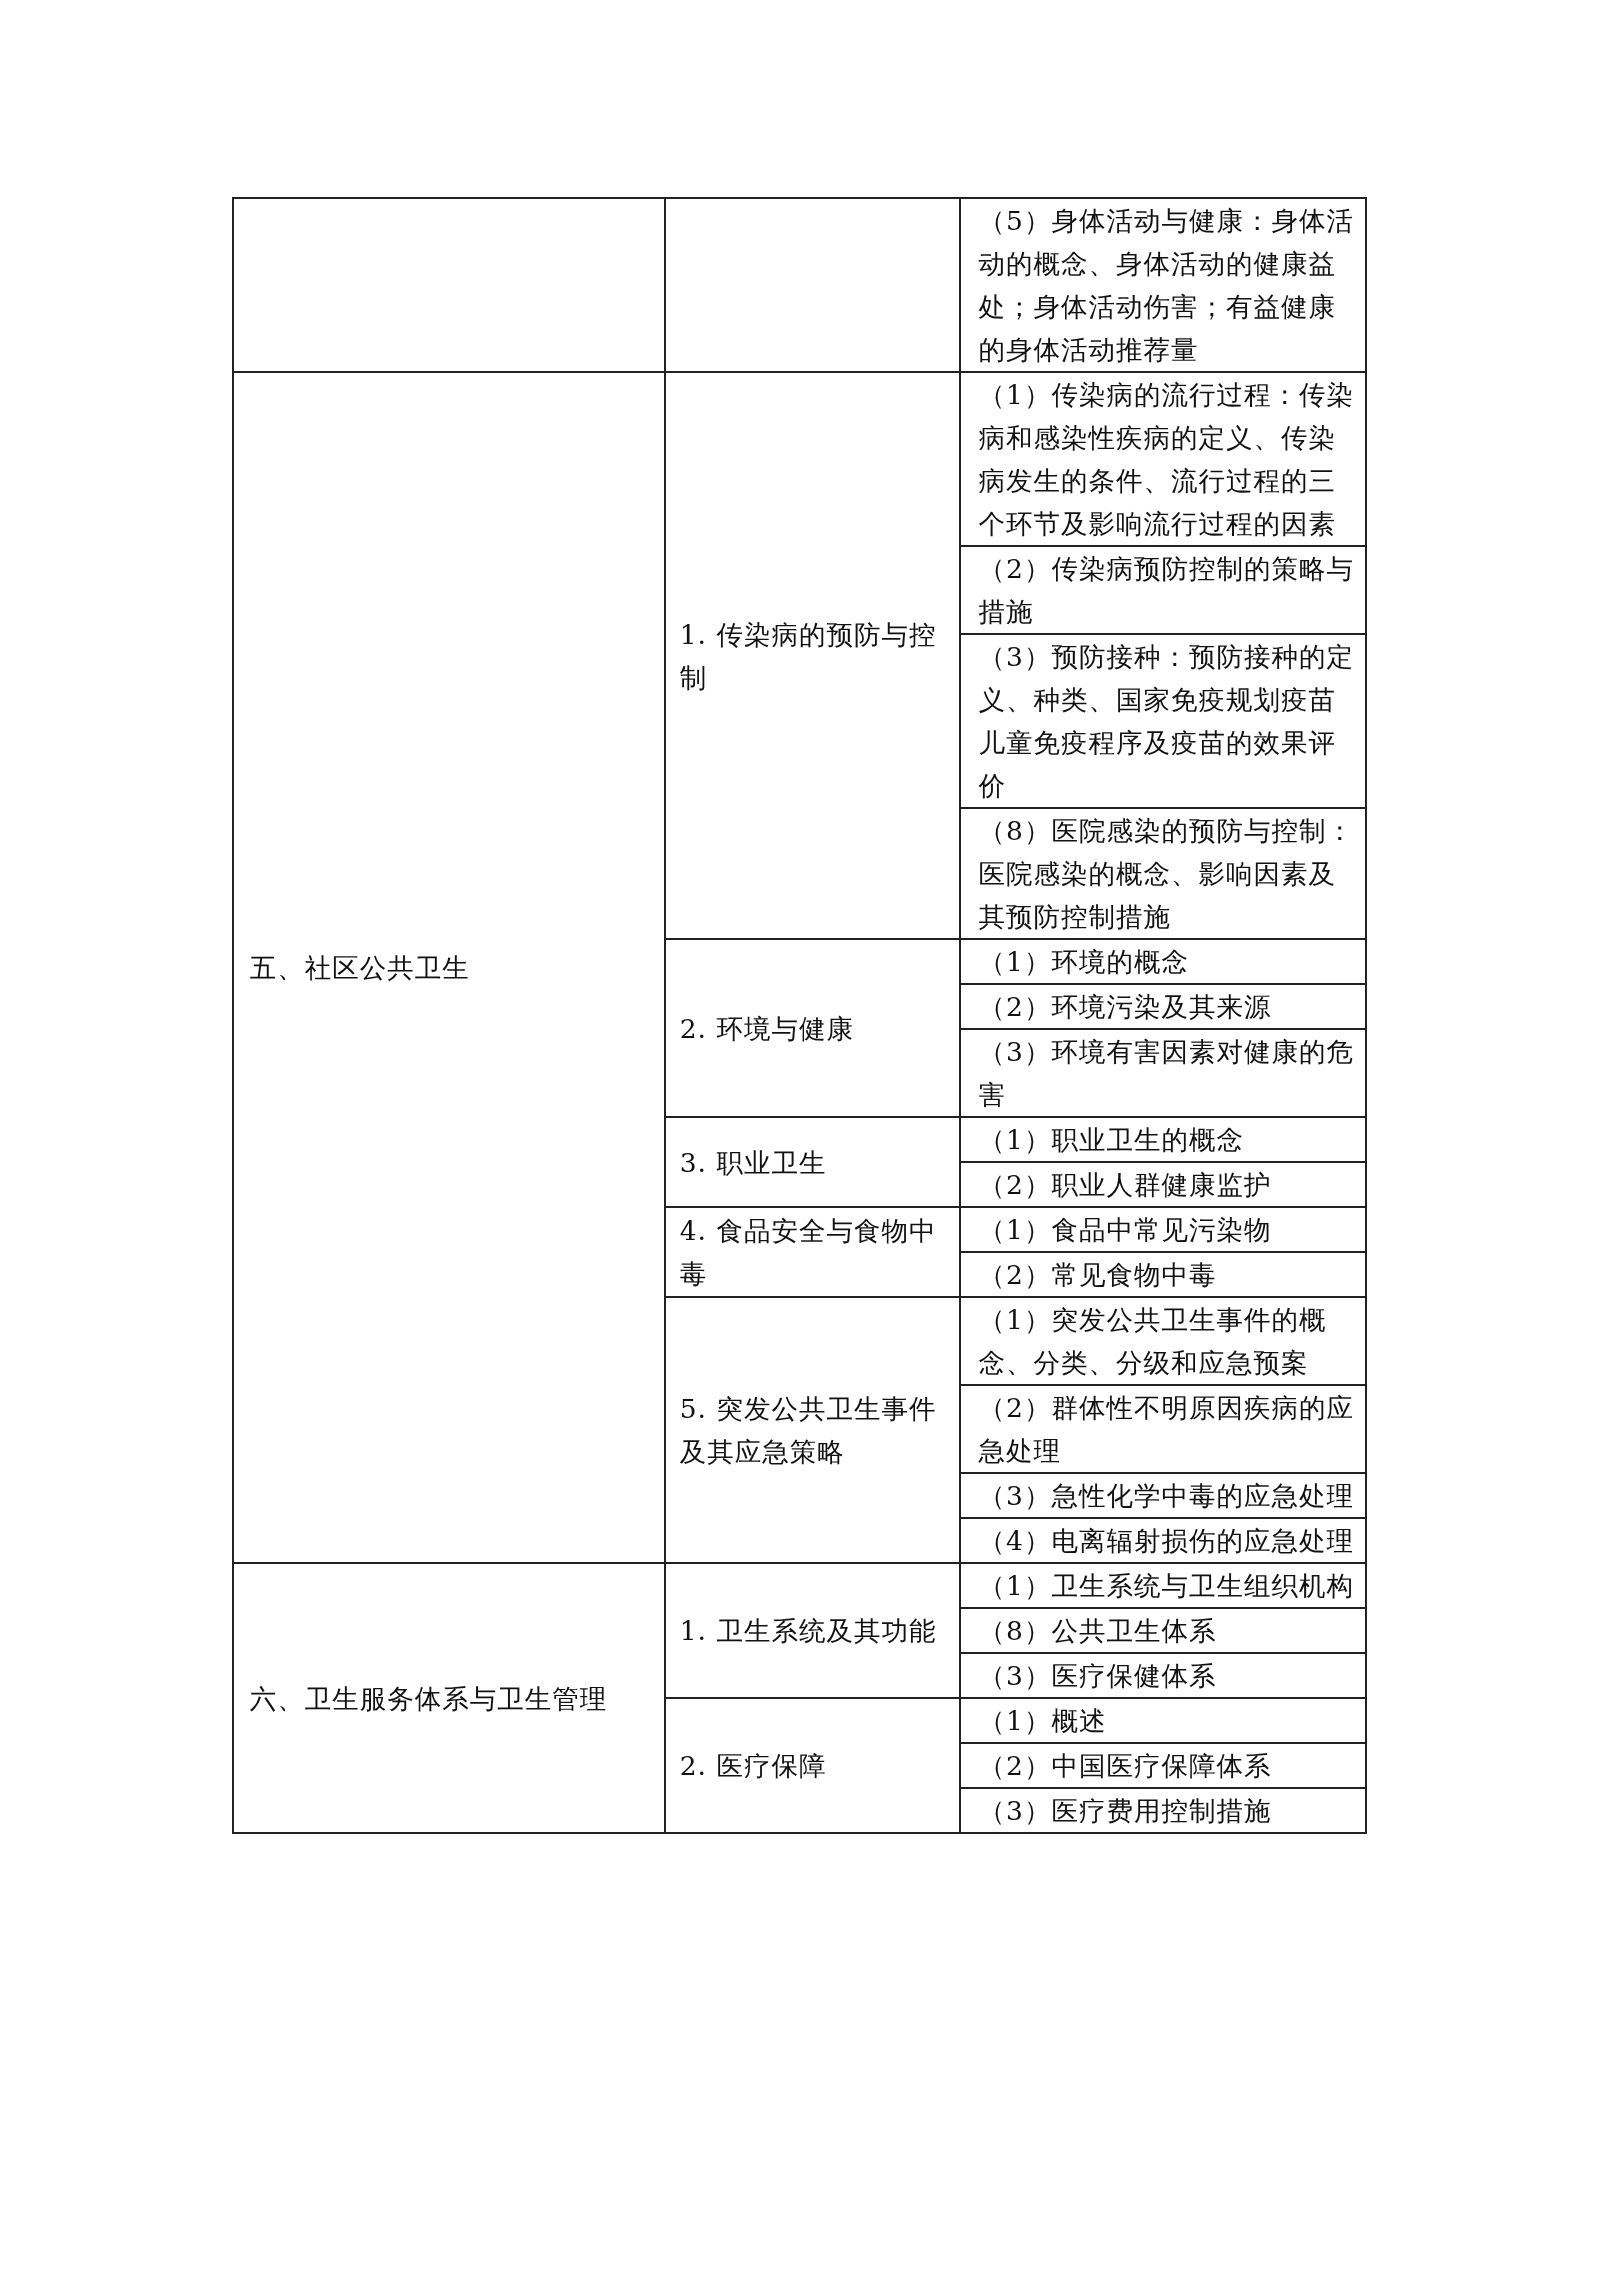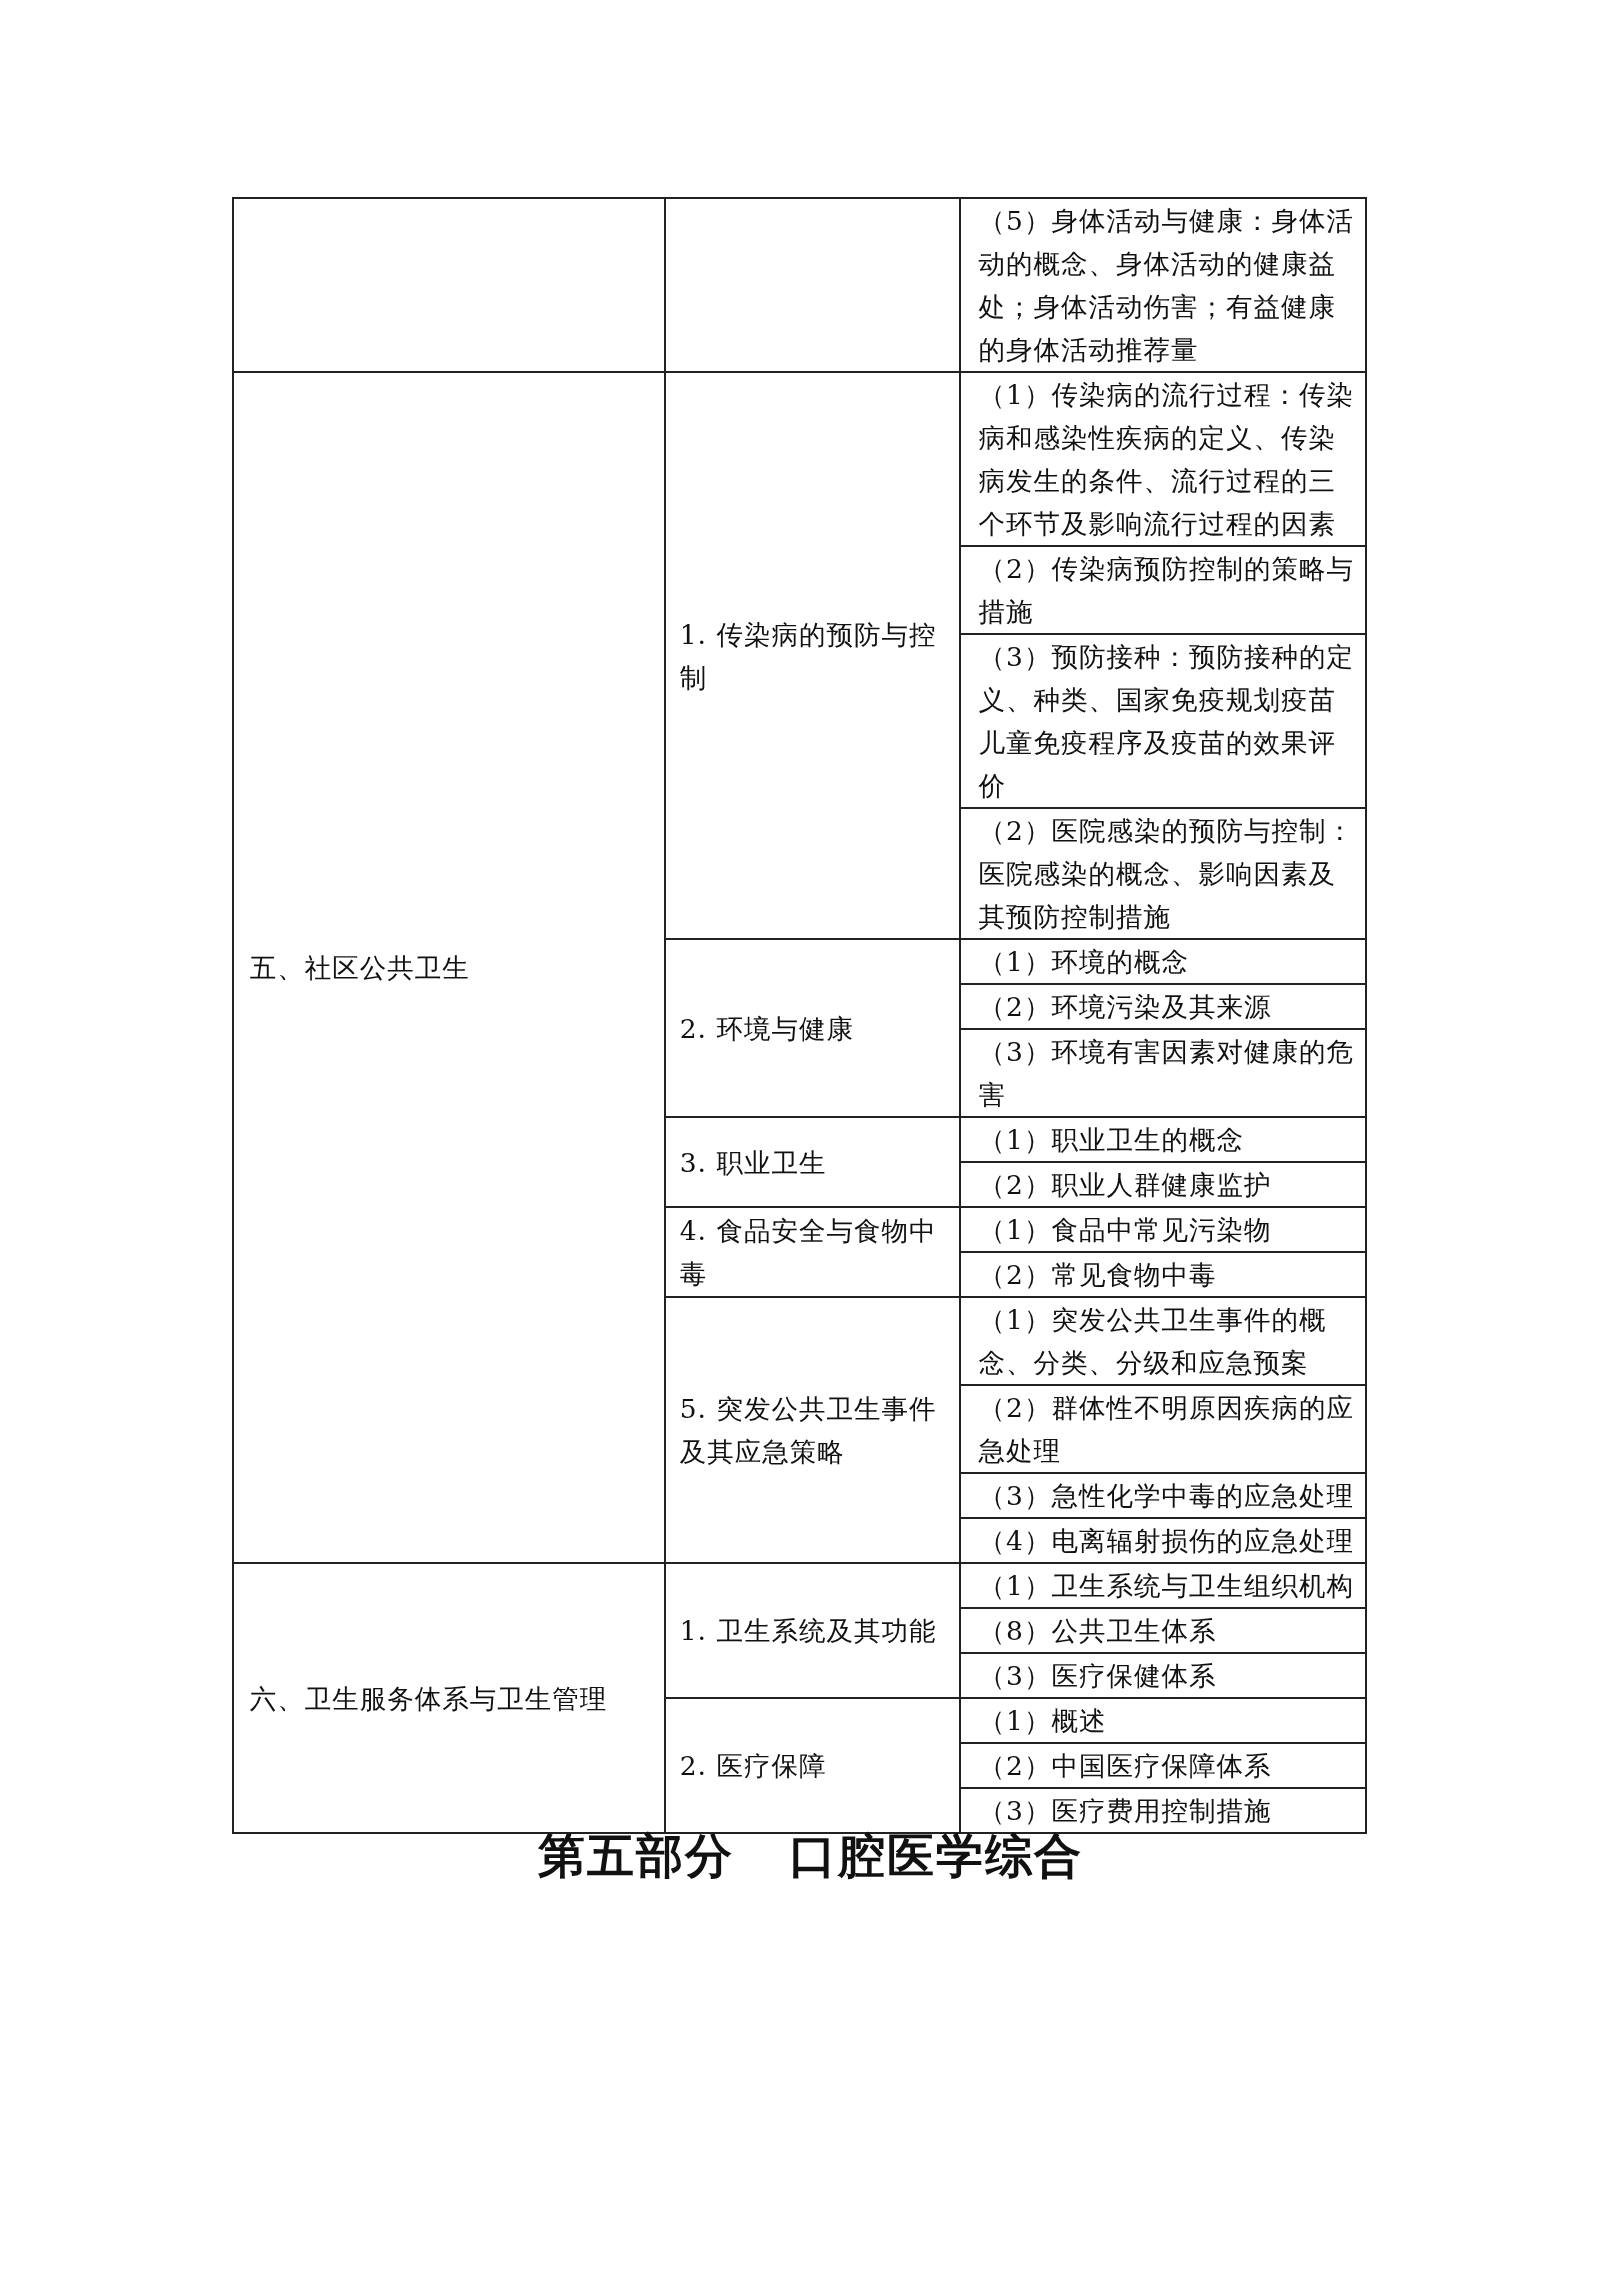--- a/index.html
+++ b/index.html
@@ -58,21 +58,21 @@
         <td rowspan="4">1. 传染病的预防与控制</td>
         <td class="c3">（1）传染病的流行过程：传染病和感染性疾病的定义、传染病发生的条件、流行过程的三个环节及影响流行过程的因素</td>
       </tr>
       <tr style="height:85px">
         <td class="c3">（2）传染病预防控制的策略与措施</td>
       </tr>
       <tr style="height:172px">
         <td class="c3">（3）预防接种：预防接种的定义、种类、国家免疫规划疫苗儿童免疫程序及疫苗的效果评价</td>
       </tr>
       <tr style="height:130px">
-        <td class="c3">（2）医院感染的预防与控制：医院感染的概念、影响因素及其预防控制措施</td>
+        <td class="c3">（8）医院感染的预防与控制：医院感染的概念、影响因素及其预防控制措施</td>
       </tr>
 
       <tr style="height:44px">
         <td rowspan="3">2. 环境与健康</td>
         <td class="c3">（1）环境的概念</td>
       </tr>
       <tr style="height:43px">
         <td class="c3">（2）环境污染及其来源</td>
       </tr>
       <tr style="height:86px">
@@ -127,19 +127,16 @@
       </tr>
       <tr style="height:44px">
         <td class="c3">（2）中国医疗保障体系</td>
       </tr>
       <tr style="height:43px">
         <td class="c3">（3）医疗费用控制措施</td>
       </tr>
     </tbody>
   </table>
 
-  <div class="part-title">
-    <span>第五部分</span><span class="gap"></span><span>口腔医学综合</span>
-  </div>
 
 
 </div>
 
 
 </body></html>

